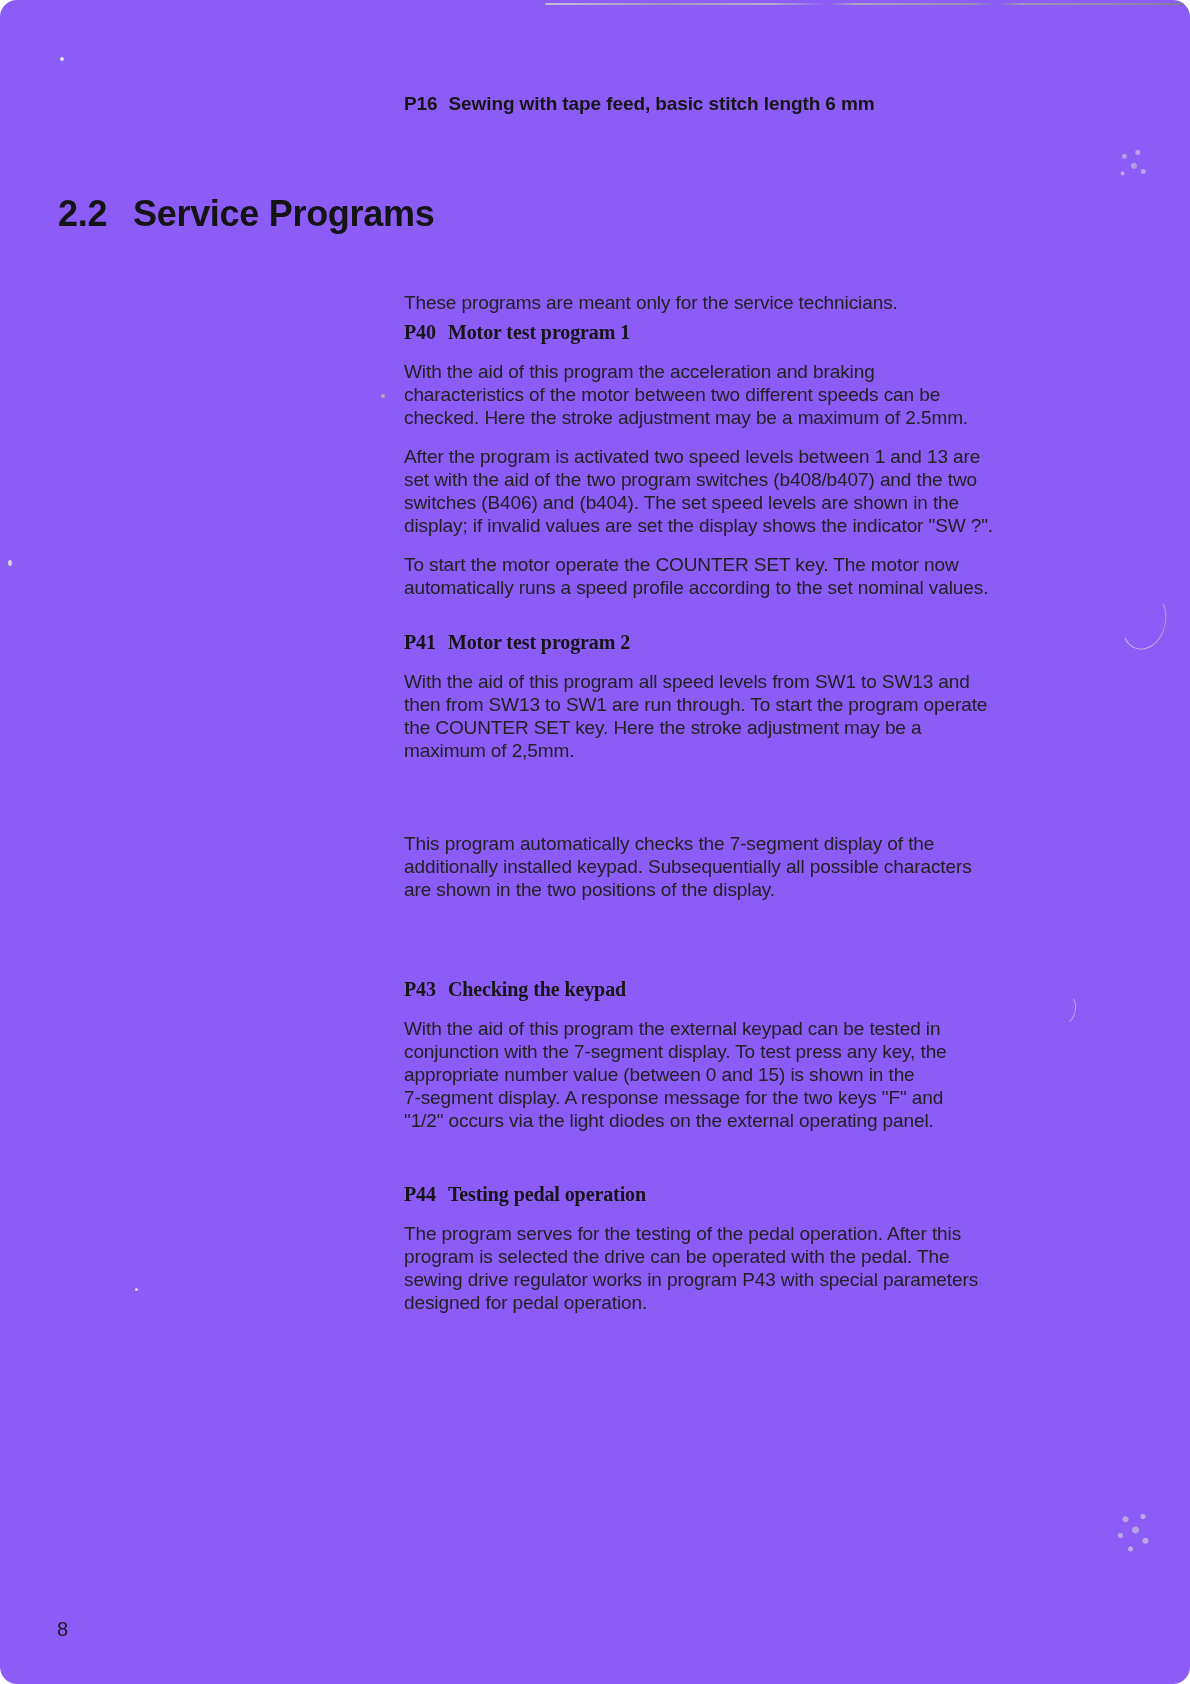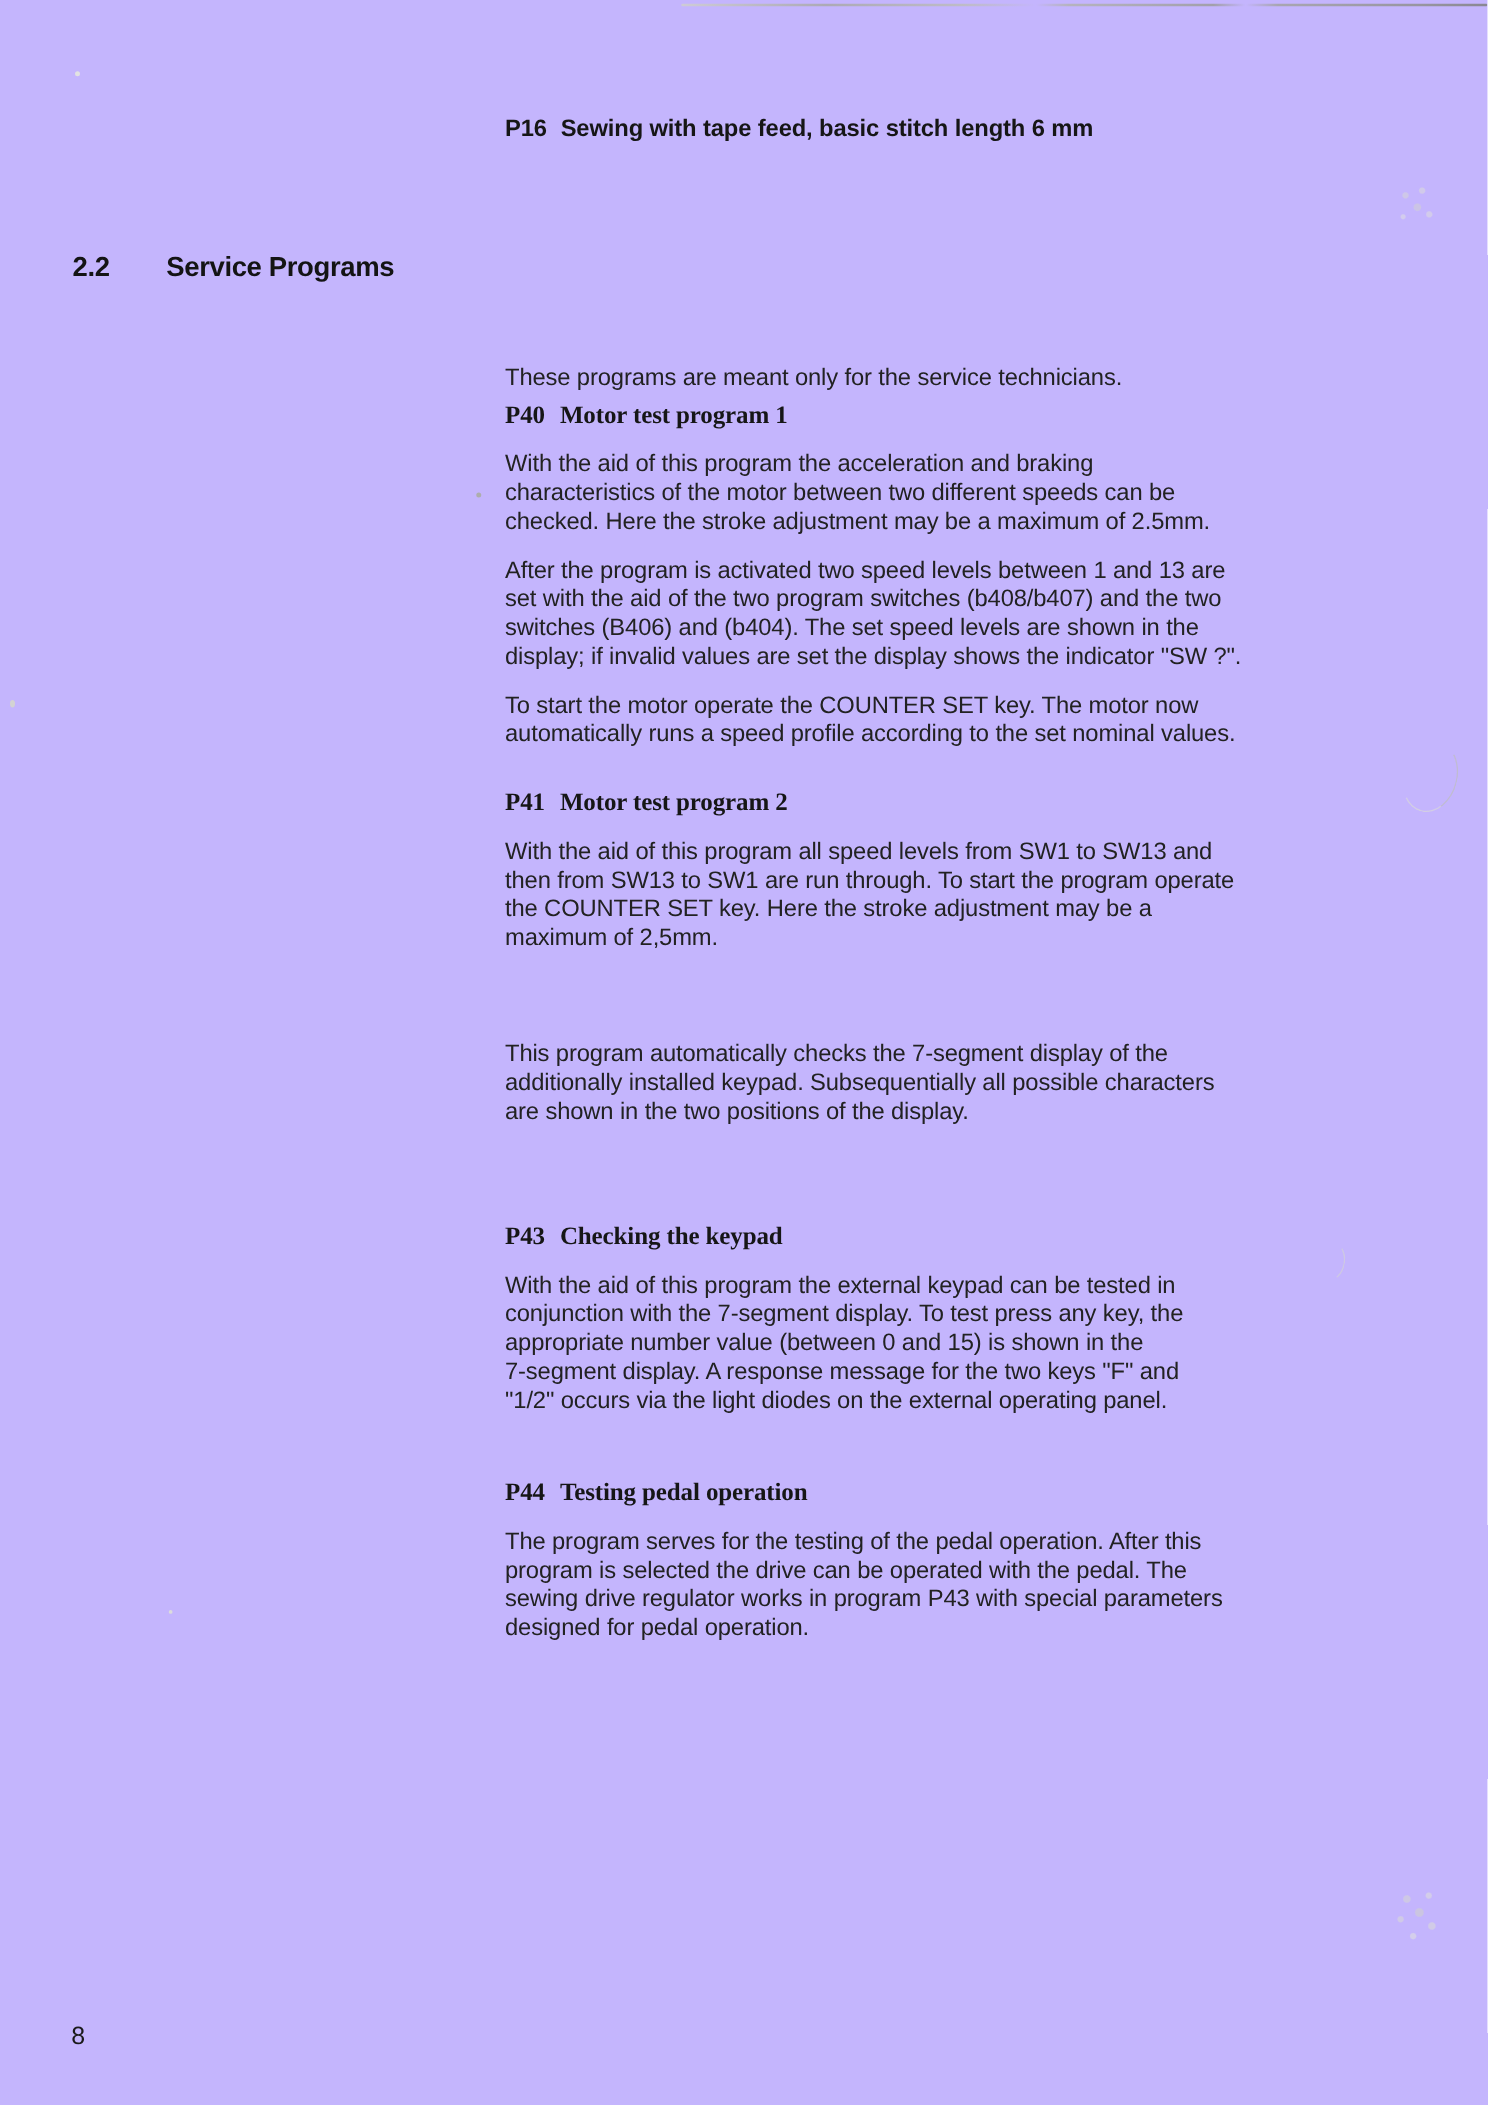--- a/index.html
+++ b/index.html
@@ -1,23 +1,24 @@
 <!DOCTYPE html>
 <html><head>
 <meta charset="utf-8">
 <style>
   html,body { margin:0; padding:0; background:#ffffff; }
   .sheet {
     position:relative;
     width:1190px; height:1684px;
-    background:#c4b5fd;
+    background:#8b5cf6;
     font-family:"Liberation Sans","DejaVu Sans",sans-serif;
     color:#1f1f1f;
     overflow:hidden;
     letter-spacing:-0.1px;
+    border-radius:17px;
   }
 
   
   .scan-line {
     position:absolute; left:545px; top:3px; width:645px; height:2px;
     background:linear-gradient(to right,
       #cfcfcf 0%, #a8a8a8 18%, #bdbdbd 35%, rgba(0,0,0,0) 44%,
       #b3b3b3 48%, #9c9c9c 66%, rgba(0,0,0,0) 70%,
       #a3a3a3 74%, #8f8f8f 92%, #7f7f7f 100%);
     border-radius:1px; opacity:.85;
@@ -25,21 +26,21 @@
 
   
   .top-note { position:absolute; left:404px; top:92px; width:700px; line-height:24px; font-size:19px; }
   .top-note .h { font-weight:bold; color:#161616; }
   .top-note .h .pid { margin-right:11px; }
   .top-note .b { color:#222; }
 
   
   .section-heading {
     position:absolute; left:58px; top:197px;
-    font-size:22px; font-weight:bold; color:#141414; line-height:34px;
+    font-size:36px; font-weight:bold; color:#141414; line-height:34px;
     letter-spacing:-0.3px;
   }
   .section-heading .num { display:inline-block; width:75px; }
   .intro-note { position:absolute; left:404px; top:260px; width:730px; font-size:19px; line-height:23px; color:#222;margin-top:31px; }
 
   .program { position:absolute; left:404px; width:740px; }
   .program.p0 { top:321px; }
   .program.p1 { top:631px; }
   .program.p2 { top:816px; }
   .program.p3 { top:978px; }

